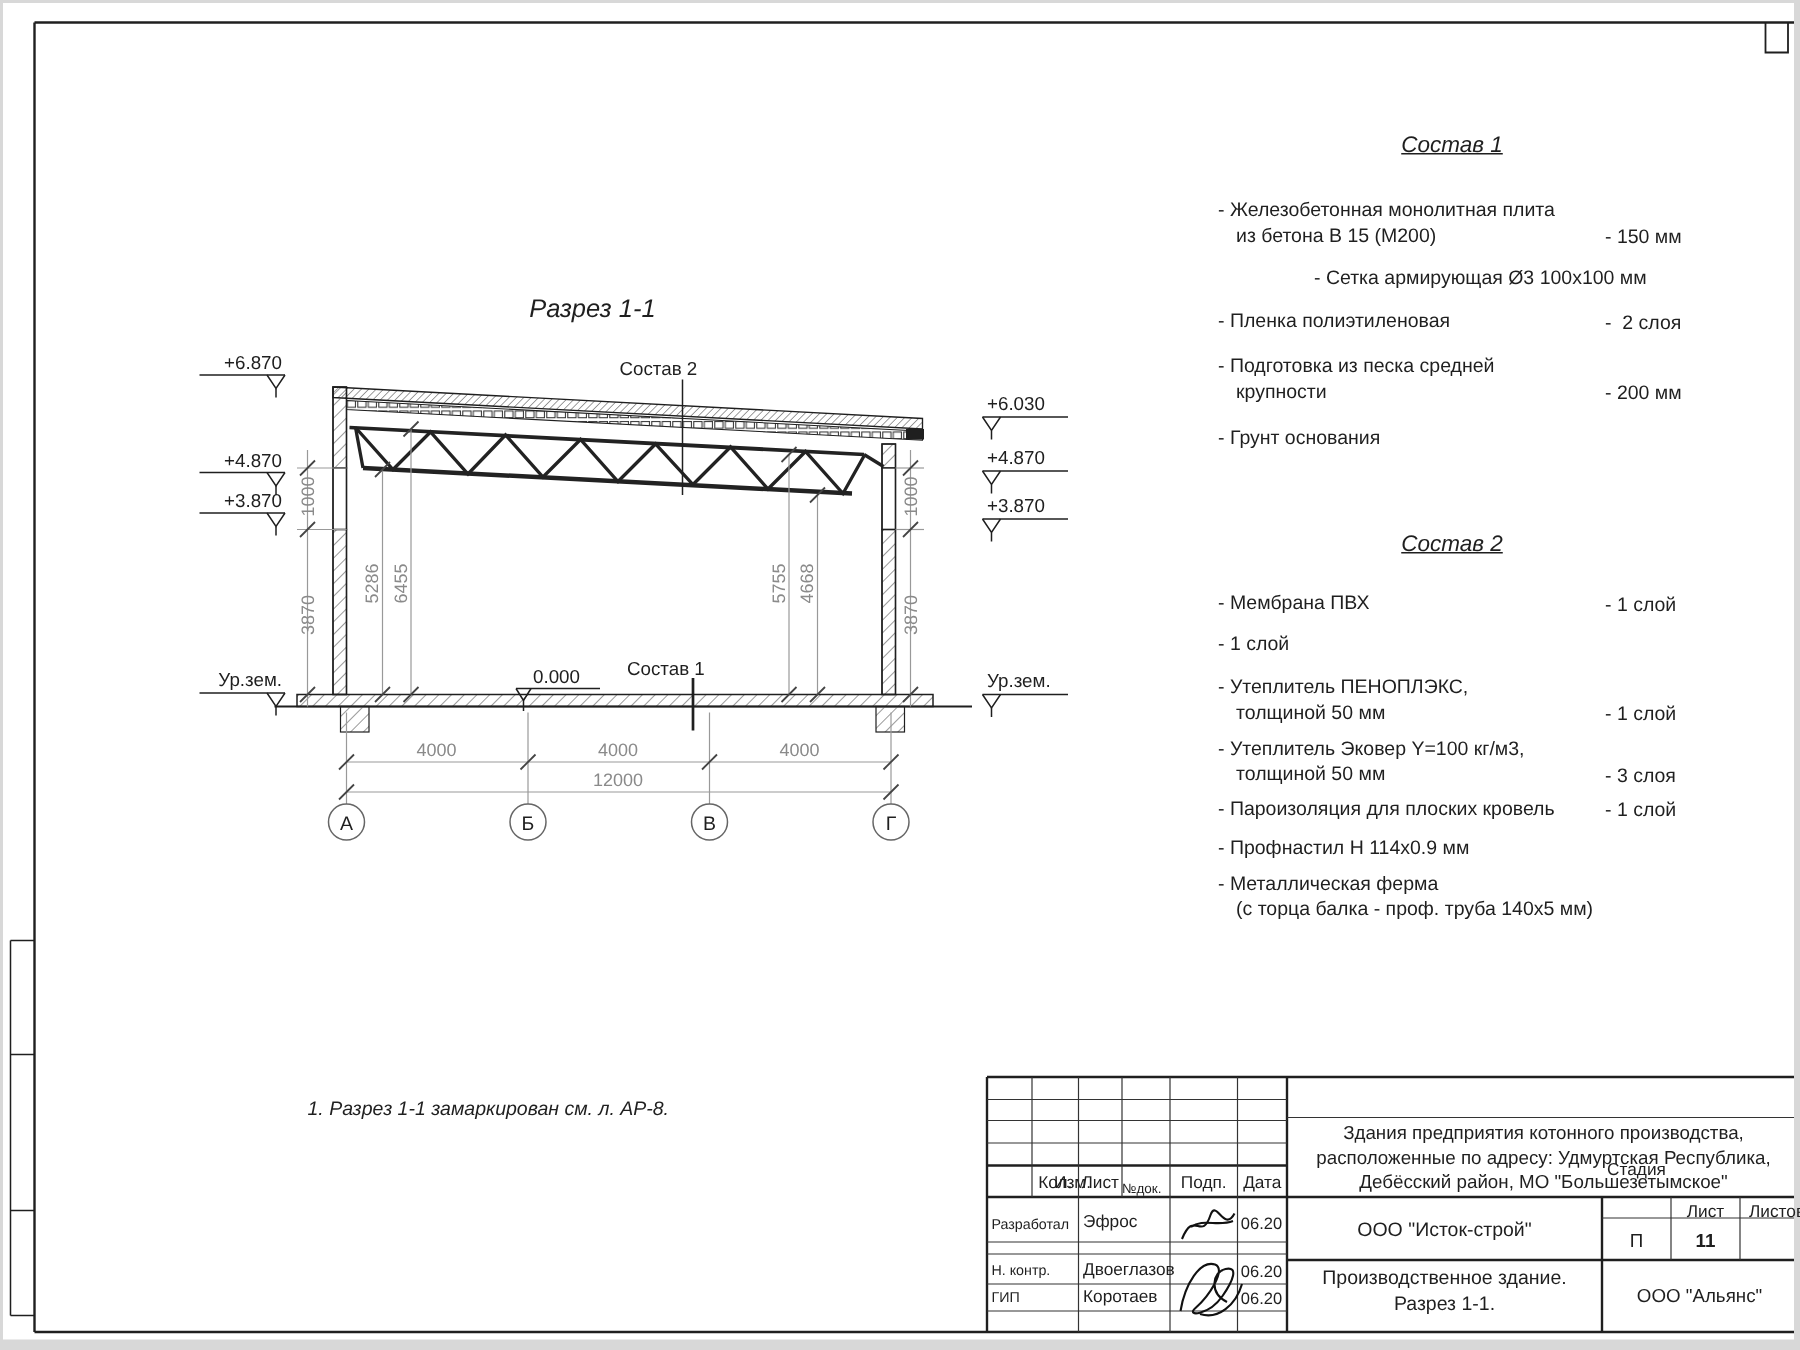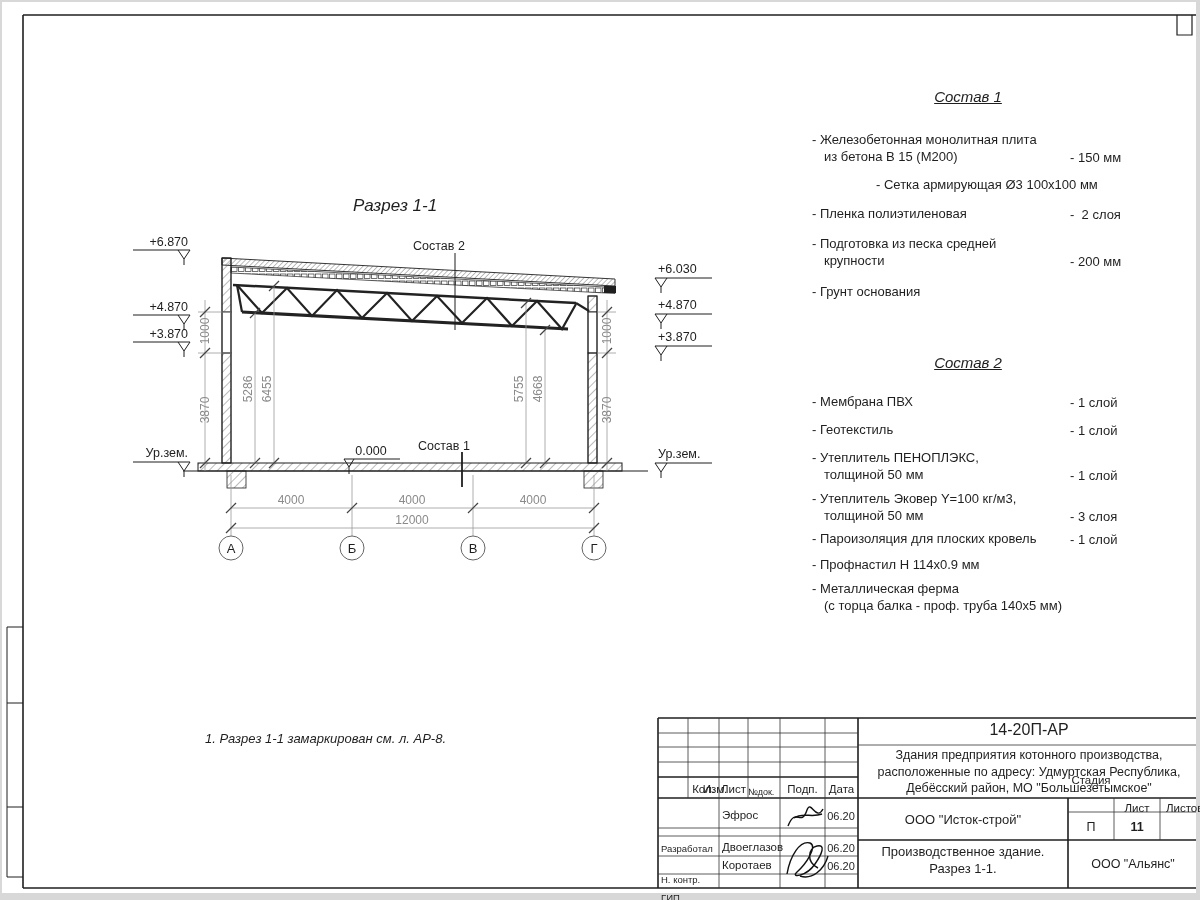--- a/index.html
+++ b/index.html
@@ -13,21 +13,21 @@
   .dim{color:#8a8a8a;font-size:12px;}
   .vdim{position:absolute;width:46px;text-align:center;transform:rotate(-90deg);
         transform-origin:center;color:#8a8a8a;font-size:12px;white-space:nowrap;}
   .elev{font-size:12.5px;width:70px;}
   .list-item{position:absolute;left:812px;width:386px;display:flex;align-items:flex-end;}
   .li-name{width:246px;white-space:pre-line;font-size:13px;line-height:17px;
            padding-left:12px;text-indent:-12px;}
   .li-val{font-size:13px;white-space:pre;}
   .list-title{position:absolute;width:140px;text-align:center;font-size:15px;
               font-style:italic;text-decoration:underline;}
-  .stamp-small{font-size:9.5px;margin-top:32px;}
+  .stamp-small{font-size:9.5px;}
 </style>
 </head>
 <body>
 
 <div class="page">
 
 <svg width="1200" height="900" viewBox="0 0 1200 900">
   <defs>
     <pattern id="h1" width="6" height="6" patternUnits="userSpaceOnUse" patternTransform="rotate(45)">
       <line x1="0" y1="0" x2="0" y2="6" stroke="#555" stroke-width="0.8"></line>
@@ -275,21 +275,20 @@
   <div class="li-name">- Грунт основания</div>
   <div class="li-val"></div>
 </div>
 
 <div class="list-title" style="left:898px;top:354px;">Состав 2</div>
 <div class="list-item" style="top:393px;">
   <div class="li-name">- Мембрана ПВХ</div>
   <div class="li-val">- 1 слой</div>
 </div>
 <div class="list-item" style="top:421px;">
-  <div class="li-name">- Геотекстиль</div>
   <div class="li-val">- 1 слой</div>
 </div>
 <div class="list-item" style="top:449px;">
   <div class="li-name">- Утеплитель ПЕНОПЛЭКС,
 толщиной 50 мм</div>
   <div class="li-val">- 1 слой</div>
 </div>
 <div class="list-item" style="top:490px;">
   <div class="li-name">- Утеплитель Эковер Y=100 кг/м3,
 толщиной 50 мм</div>
@@ -302,21 +301,20 @@
 <div class="list-item" style="top:556px;">
   <div class="li-name">- Профнастил Н 114х0.9 мм</div>
   <div class="li-val"></div>
 </div>
 <div class="list-item" style="top:580px;">
   <div class="li-name">- Металлическая ферма
 (с торца балка - проф. труба 140х5 мм)</div>
   <div class="li-val"></div>
 </div>
 
-<div class="t c" style="left:858px;top:722px;width:342px;font-size:16px;">14-20П-АР</div>
 <div class="t c" style="left:858px;top:747px;width:342px;font-size:12.5px;line-height:16.5px;">Здания предприятия котонного производства,
 расположенные по адресу: Удмуртская Республика,
 Дебёсский район, МО "Большезетымское"</div>
 
 <div class="t c" style="left:659px;top:781px;width:28px;font-size:11.5px;padding-left:42px;">Изм.</div>
 <div class="t c" style="left:689px;top:781px;width:29px;font-size:11.5px;">Кол. </div>
 <div class="t c" style="left:720px;top:781px;width:27px;font-size:11.5px;">Лист</div>
 <div class="t c" style="left:748px;top:784px;width:20px;font-size:9px;">№док.</div>
 <div class="t c" style="left:781px;top:781px;width:43px;font-size:11.5px;">Подп.</div>
 <div class="t c" style="left:826px;top:781px;width:31px;font-size:11.5px;">Дата</div>

